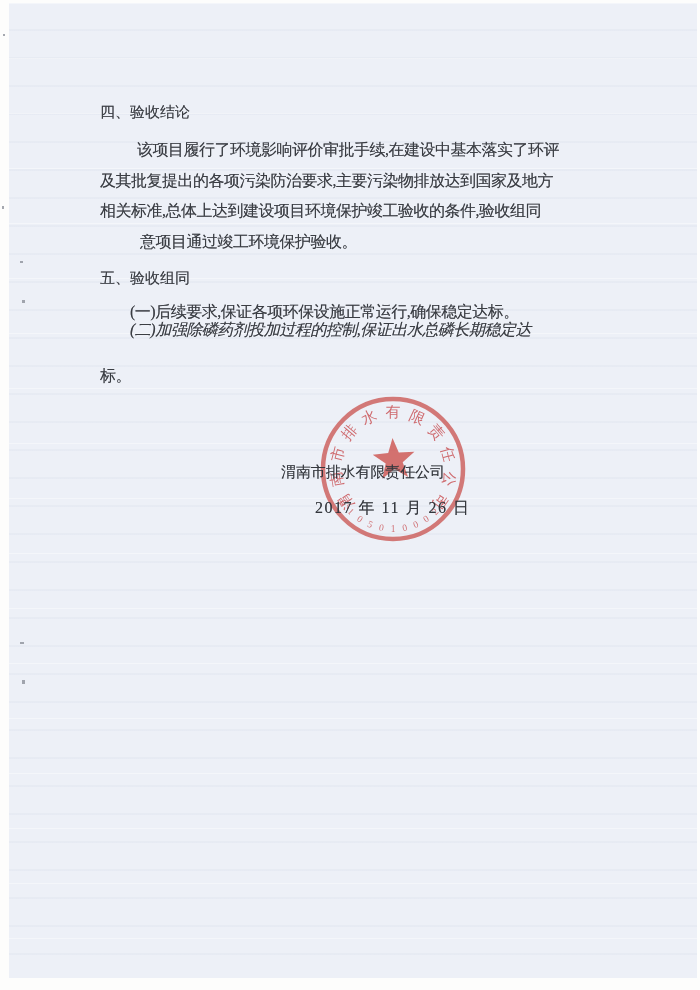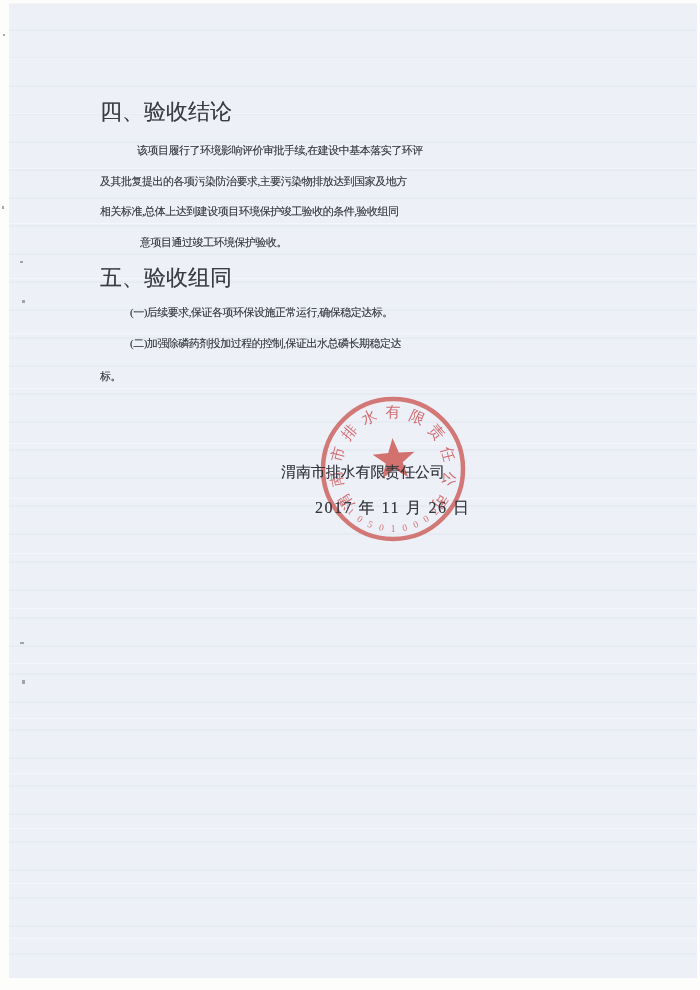--- a/index.html
+++ b/index.html
@@ -18,27 +18,27 @@
         rgba(255,255,255,0.40) 0px, rgba(255,255,255,0.40) 1px,
         rgba(0,0,0,0) 1px, rgba(0,0,0,0) 55px),
       repeating-linear-gradient(180deg,
         rgba(0,0,0,0) 0px, rgba(0,0,0,0) 26px,
         rgba(203,211,226,0.18) 26px, rgba(203,211,226,0.18) 28px),
       #edf0f7;
   }
   .doc-line {
     position: absolute;
     color: #3a3d43;
-    font-size: 11px;
+    font-size: 16px;
     letter-spacing: -0.5px;
     white-space: nowrap;
     line-height: 22px;
     text-shadow: 0 0 0.6px rgba(58,61,67,0.55);
   }
-  .doc-heading { font-size: 22px; letter-spacing: 0; text-align: right; }
+  .doc-heading { font-size: 15px; letter-spacing: 0; text-align: right; }
   .sig-line {
     position: absolute;
     color: #34373d;
     white-space: nowrap;
     text-shadow: 0 0 0.6px rgba(52,55,61,0.5);
     z-index: 3;
   }
   .seal-wrap {
     position: absolute;
     left: 284px; top: 366px;
@@ -57,21 +57,21 @@
   <div class="doc-line doc-heading" style="left:91px; top:98px;">四、验收结论</div>
 
   <div class="doc-line" style="left:128px; top:136px;">该项目履行了环境影响评价审批手续,在建设中基本落实了环评</div>
   <div class="doc-line" style="left:91px; top:167px;">及其批复提出的各项污染防治要求,主要污染物排放达到国家及地方</div>
   <div class="doc-line" style="left:91px; top:197px;">相关标准,总体上达到建设项目环境保护竣工验收的条件,验收组同</div>
   <div class="doc-line" style="left:91px; top:228px;margin-left:40px;">意项目通过竣工环境保护验收。</div>
 
   <div class="doc-line doc-heading" style="left:91px; top:264px;">五、验收组同</div>
 
   <div class="doc-line" style="left:121px; top:298px;">(一)后续要求,保证各项环保设施正常运行,确保稳定达标。</div>
-  <div class="doc-line" style="left:121px; top:329px;">(二)加强除磷药剂投加过程的控制,保证出水总磷长期稳定达</div>
+  <div class="doc-line" style="left:121px; top:316px;font-style:italic;">(二)加强除磷药剂投加过程的控制,保证出水总磷长期稳定达</div>
   <div class="doc-line" style="left:91px; top:362px;">标。</div>
 
   <div class="seal-wrap">
     <svg id="seal-svg" width="200" height="200" viewBox="0 0 200 200">
         <circle cx="100" cy="100" r="70" fill="none" stroke="#c9504c" stroke-width="4.5" opacity="0.85"></circle>
         <polygon points="99.5,69.1 105.8,83.4 121.4,82.8 109.7,93.2 115.1,107.9 101.6,100.0 89.3,109.7 92.7,94.4 79.7,85.7 95.2,84.1" fill="#cc4b47" opacity="0.88"></polygon>
         <text x="53.3" y="132.7" fill="#c7484b" font-size="15" text-anchor="middle" dominant-baseline="central" transform="rotate(-125.0 53.3 132.7)" font-family="&quot;Liberation Serif&quot;,&quot;DejaVu Serif&quot;,serif" opacity="0.9">渭</text>
         <text x="43.9" y="109.9" fill="#c7484b" font-size="15" text-anchor="middle" dominant-baseline="central" transform="rotate(-100.0 43.9 109.9)" font-family="&quot;Liberation Serif&quot;,&quot;DejaVu Serif&quot;,serif" opacity="0.9">南</text>
         <text x="44.9" y="85.2" fill="#c7484b" font-size="15" text-anchor="middle" dominant-baseline="central" transform="rotate(-75.0 44.9 85.2)" font-family="&quot;Liberation Serif&quot;,&quot;DejaVu Serif&quot;,serif" opacity="0.9">市</text>
         <text x="56.3" y="63.4" fill="#c7484b" font-size="15" text-anchor="middle" dominant-baseline="central" transform="rotate(-50.0 56.3 63.4)" font-family="&quot;Liberation Serif&quot;,&quot;DejaVu Serif&quot;,serif" opacity="0.9">排</text>

